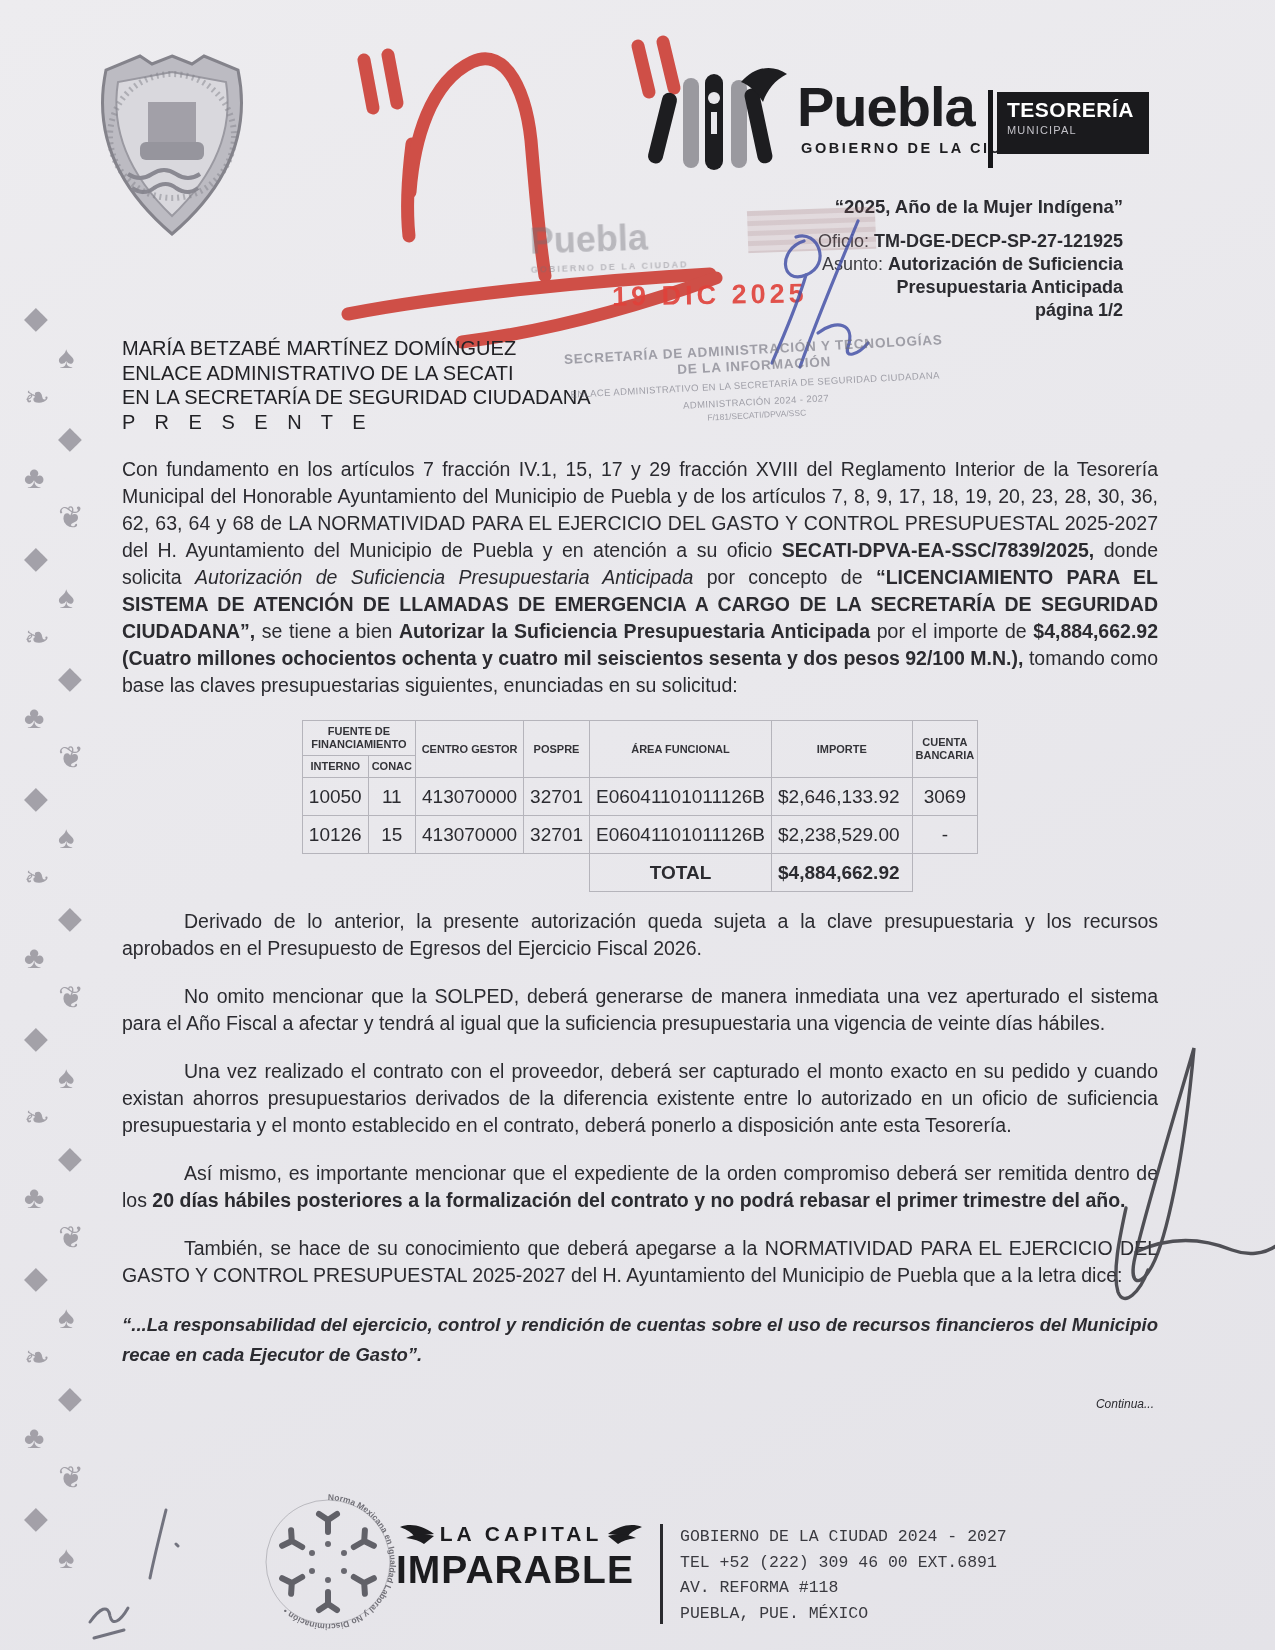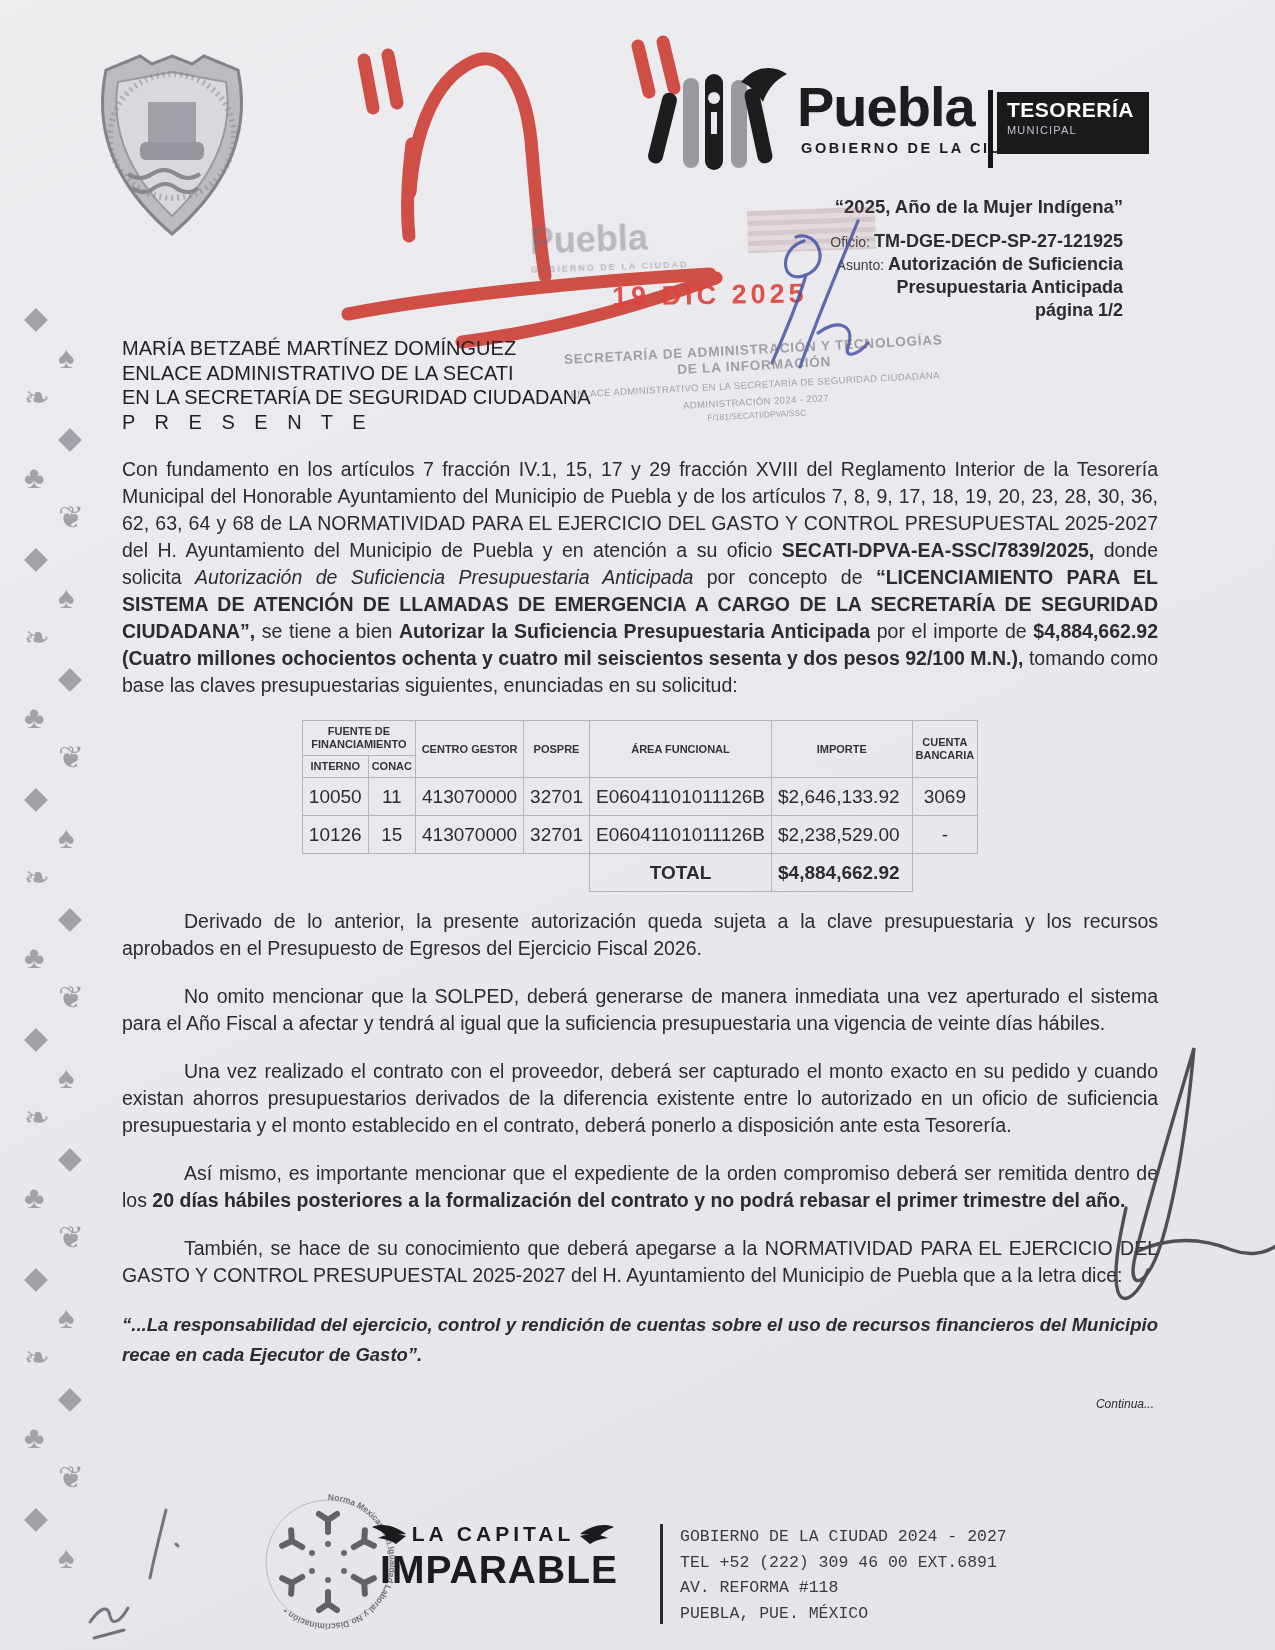--- a/index.html
+++ b/index.html
@@ -23,21 +23,21 @@
   .brand-tag{position:absolute;left:156px;top:80px;font-size:14.5px;font-weight:bold;
     letter-spacing:2.6px;color:#1d1d20;}
   .brand-bar{position:absolute;left:343px;top:30px;width:5px;height:78px;background:#151518;}
   .dept-box{position:absolute;left:352px;top:32px;width:152px;height:62px;background:#1a1a1d;
     color:#fff;padding:6px 10px;box-sizing:border-box;}
   .dept-1{font-size:21px;font-weight:bold;letter-spacing:.5px;}
   .dept-2{font-size:11px;letter-spacing:1.2px;color:#c3c2c8;margin-top:2px;}
 
   .meta{position:absolute;right:152px;top:196px;text-align:right;line-height:22px;}
   .meta .legend{font-weight:bold;font-size:18.5px;margin-bottom:12px;}
-  .meta .lbl{color:#3c3c41;font-size:14px;}
+  .meta .lbl{color:#3c3c41;font-size:18px;}
   .meta b{font-size:18px;}
 
   
   .ghost{position:absolute;left:530px;top:218px;opacity:.40;filter:blur(.4px);
     transform:rotate(-2deg);color:#6f6e76;}
   .ghost .gw{font-size:36px;font-weight:bold;letter-spacing:0;}
   .ghost .gt{font-size:9px;font-weight:bold;letter-spacing:2px;margin-top:2px;}
   .ghost-box{position:absolute;left:218px;top:-2px;width:128px;height:42px;
     background:repeating-linear-gradient(180deg,rgba(140,85,88,.55) 0 5px,rgba(170,120,122,.35) 5px 10px);}
   .date-stamp{position:absolute;left:612px;top:280px;color:#e0413a;font-weight:bold;
@@ -75,21 +75,21 @@
 
   .quote{margin:6px 28px 14px 28px;font-weight:bold;font-style:italic;font-size:18.5px;
     line-height:30px;}
   .continua{text-align:right;font-style:italic;font-size:12px;margin-right:4px;}
 
   .signature{position:absolute;left:1082px;top:1040px;}
   .handmark{position:absolute;left:80px;top:1500px;}
 
   
   .seal{position:absolute;left:252px;top:1486px;}
-  .capital{position:absolute;left:368px;top:1522px;width:250px;text-align:right;color:#1c1c1f;}
+  .capital{position:absolute;left:396px;top:1522px;width:250px;text-align:left;color:#1c1c1f;}
   .capital .c1{font-size:21px;font-weight:bold;letter-spacing:4px;display:flex;
     align-items:center;justify-content:center;gap:6px;}
   .capital .c2{font-size:39px;font-weight:bold;letter-spacing:1px;margin-top:2px;}
   .foot-bar{position:absolute;left:660px;top:1524px;width:3px;height:100px;background:#2a2a2e;}
   .foot-text{position:absolute;left:680px;top:1524px;font-family:"Liberation Mono",monospace;
     font-size:16.5px;line-height:25.5px;color:#3a3a40;white-space:pre;}
 </style>
 </head>
 <body>
 

